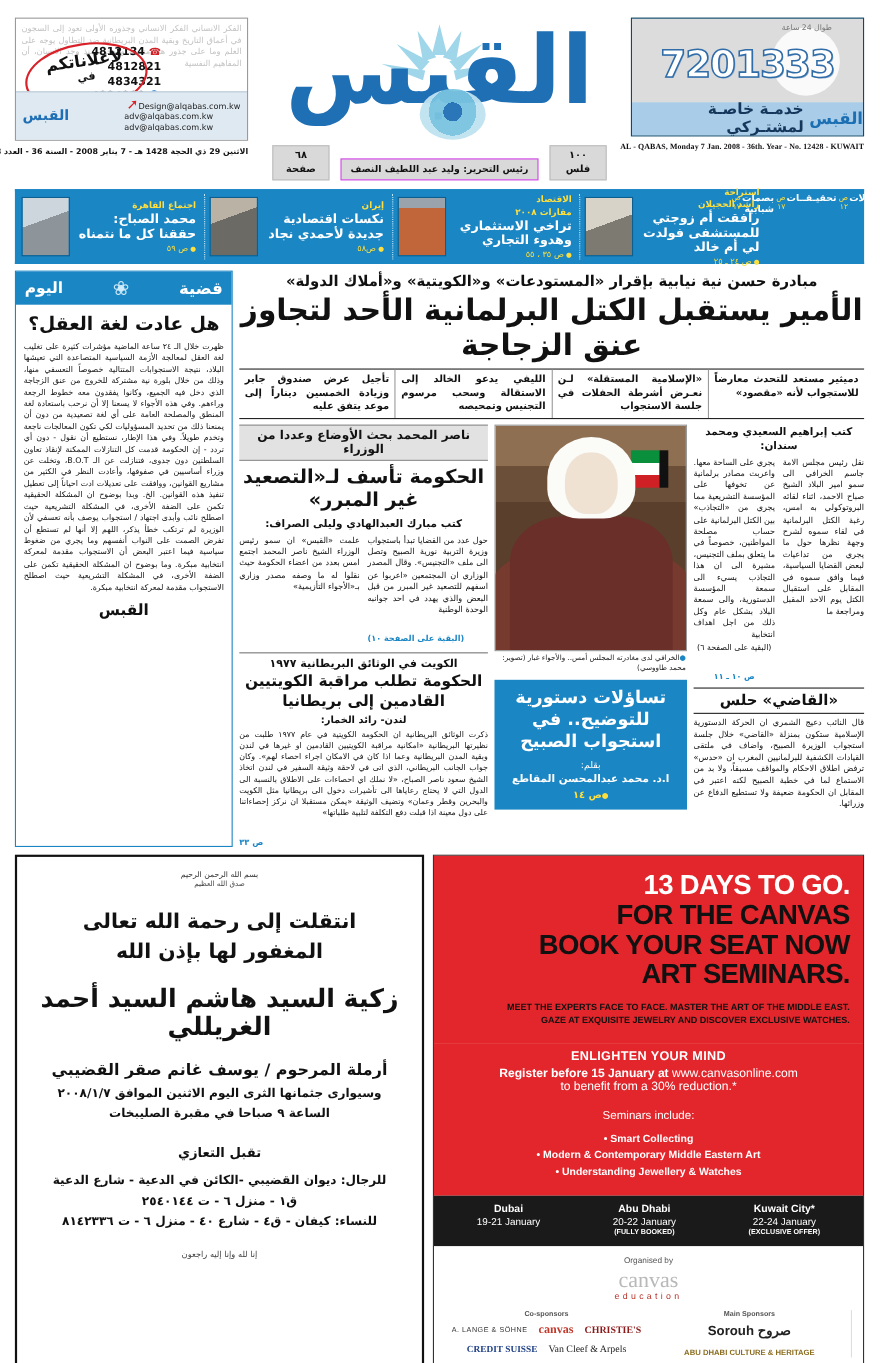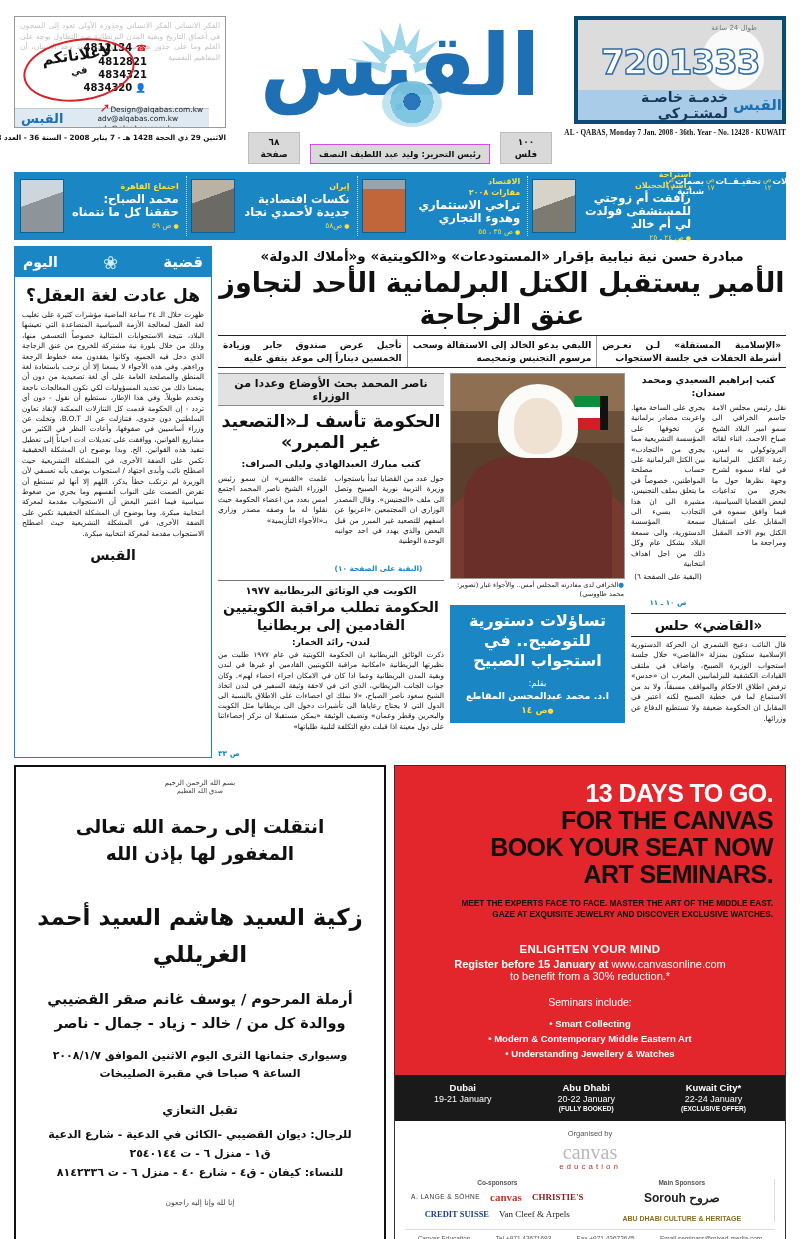--- a/index.html
+++ b/index.html
@@ -8,21 +8,21 @@
     width:800px;height:1239px;overflow:hidden;
     font-family:"DejaVu Sans","Liberation Sans",sans-serif;
     color:#111;
   }
   .page{position:relative;width:800px;height:1239px;box-sizing:border-box;padding:16px 14px 10px 14px;}
 
   
   .masthead{display:flex;align-items:flex-start;justify-content:space-between;height:150px;}
   .mast-left{width:212px;}
   .phone-box{
-    width:212px;height:108px;background:#dcdcdc;border:4px solid #0c4a6e;
+    width:212px;height:108px;background:#dcdcdc;border:1px solid #0c4a6e;
     position:relative;box-sizing:border-box;
   }
   .phone-num{
     position:absolute;top:22px;left:0;right:0;text-align:center;
     font-size:34px;font-weight:bold;letter-spacing:-1px;
     color:#ffffff;
     -webkit-text-stroke:1.4px #2f6ca8;
     text-shadow:1px 1px 0 #9fb9d2;
     font-family:"DejaVu Sans",sans-serif;
   }
@@ -95,21 +95,21 @@
   .adbox-oval{
     position:absolute;top:22px;left:8px;width:108px;height:58px;
     border:2.5px solid #d8222a;border-radius:50%;transform:rotate(-8deg);
   }
   .adbox-ovaltext{
     position:absolute;top:30px;left:14px;width:98px;text-align:center;transform:rotate(-8deg);
     font-size:15px;font-weight:bold;color:#111;line-height:16px;
   }
   .adbox-ovaltext small{display:block;font-size:10px;}
   .adbox-foot{
-    position:absolute;bottom:0;left:0;right:16px;height:19px;background:#dfe9f2;
+    position:absolute;bottom:0;left:0;right:0;height:44px;background:#dfe9f2;
     border-top:1px solid #b9c9d6;display:flex;align-items:center;justify-content:space-between;
     padding:0 6px;box-sizing:border-box;
   }
   .adbox-mails{direction:ltr;text-align:left;font-size:7.4px;line-height:9.6px;color:#222;}
   .adbox-arrow{color:#d8222a;font-size:13px;margin-left:2px;}
   .adbox-logo{font-size:13px;font-weight:bold;color:#1f6fb5;}
   .mast-rightline{
     margin-top:5px;font-size:7.2px;font-weight:bold;text-align:right;white-space:nowrap;
   }
 
@@ -301,22 +301,22 @@
     flex:1;border:2.5px solid #111;box-sizing:border-box;background:#fff;
     padding:12px 12px 10px;text-align:center;
   }
   .obit-bism{font-size:7px;color:#333;letter-spacing:1px;}
   .obit-ayah{
     font-size:13px;font-weight:bold;line-height:19px;margin:3px 0 1px;color:#1c1c1c;
     font-family:"DejaVu Sans",sans-serif;
   }
   .obit-sadaq{font-size:6.5px;color:#444;margin-bottom:18px;}
   .obit-l1{font-size:18.5px;font-weight:bold;line-height:27px;}
-  .obit-l2{font-size:18.5px;font-weight:bold;line-height:27px;margin-bottom:32px;}
-  .obit-name{font-size:23px;font-weight:bold;line-height:37px;margin-bottom:14px;letter-spacing:-.5px;}
+  .obit-l2{font-size:18.5px;font-weight:bold;line-height:27px;margin-bottom:16px;}
+  .obit-name{font-size:23px;font-weight:bold;line-height:26px;margin-bottom:14px;letter-spacing:-.5px;}
   .obit-rel{font-size:14.5px;font-weight:bold;line-height:24px;}
   .obit-rel2{font-size:14.5px;font-weight:bold;line-height:24px;margin-bottom:12px;}
   .obit-burial{font-size:11px;font-weight:bold;line-height:18px;}
   .obit-time{font-size:11px;font-weight:bold;line-height:18px;margin-bottom:20px;}
   .obit-cond{font-size:12px;font-weight:bold;margin-bottom:8px;}
   .obit-addr{font-size:11px;font-weight:bold;line-height:19px;}
   .obit-foot{font-size:7.5px;color:#444;margin-top:16px;letter-spacing:1px;}
 </style>
 </head>
 <body>
@@ -451,20 +451,21 @@
   </div>
 
   <div class="newsarea">
 
     <div class="news-main">
 
       <div class="kicker-line">مبادرة حسن نية نيابية بإقرار «المستودعات» و«الكويتية» و«أملاك الدولة»</div>
       <div class="main-headline">الأمير يستقبل الكتل البرلمانية الأحد لتجاوز عنق الزجاجة</div>
 
       <div class="subbar">
+        <div class="subcell">دميثير مستعد للتحدث معارضاً للاستجواب لأنه «مقصود»</div>
         <div class="subcell">«الإسلامية المستقلة» لـن نعـرض أشرطة الحفلات في جلسة الاستجواب</div>
         <div class="subcell">الليفي يدعو الخالد إلى الاستقالة وسحب مرسوم التجنيس وتمحيصه</div>
         <div class="subcell">تأجيل عرض صندوق جابر وزيادة الخمسين ديناراً إلى موعد يتفق عليه</div>
       </div>
 
       <div class="cols">
 
         <div class="col-right">
           <div class="byline">كتب إبراهيم السعيدي ومحمد سندان:</div>
           <div class="body2">
@@ -624,21 +625,20 @@
       </div>
     </div>
 
     <div class="obit">
       <div class="obit-bism">بسم الله الرحمن الرحيم</div>
       <div class="obit-sadaq">صدق الله العظيم</div>
       <div class="obit-l1">انتقلت إلى رحمة الله تعالى</div>
       <div class="obit-l2">المغفور لها بإذن الله</div>
       <div class="obit-name">زكية السيد هاشم السيد أحمد الغريللي</div>
       <div class="obit-rel">أرملة المرحوم / يوسف غانم صقر القضيبي</div>
-      <div class="obit-rel2">ووالدة كل من / خالد - زياد - جمال - ناصر</div>
       <div class="obit-burial">وسيوارى جثمانها الثرى اليوم الاثنين الموافق ٢٠٠٨/١/٧</div>
       <div class="obit-time">الساعة ٩ صباحا في مقبرة الصليبخات</div>
       <div class="obit-cond">تقبل التعازي</div>
       <div class="obit-addr">للرجال: ديوان القضيبي -الكائن في الدعية - شارع الدعية</div>
       <div class="obit-addr">ق١ - منزل ٦ - ت ٢٥٤٠١٤٤</div>
       <div class="obit-addr">للنساء: كيفان - ق٤ - شارع ٤٠ - منزل ٦ - ت ٨١٤٢٣٣٦</div>
       <div class="obit-foot">إنا لله وإنا إليه راجعون</div>
     </div>
   </div>
 

